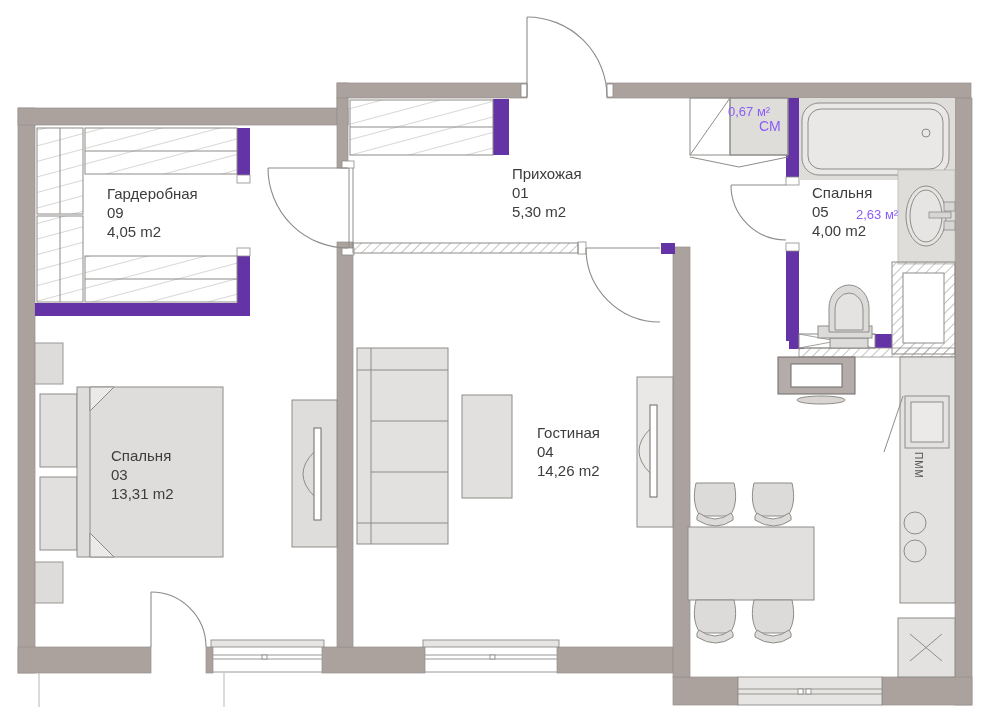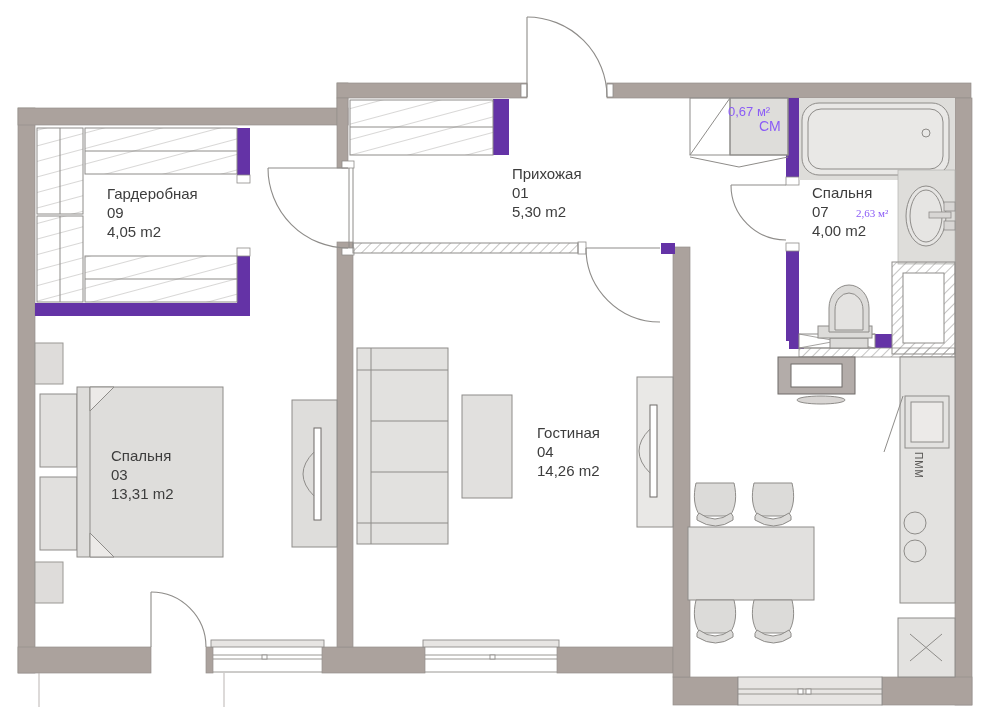--- a/index.html
+++ b/index.html
@@ -5,21 +5,21 @@
   html,body{margin:0;padding:0;background:#ffffff;}
   #stage{
     position:relative;width:990px;height:726px;background:#ffffff;overflow:hidden;
     font-family:"Liberation Sans","DejaVu Sans",sans-serif;color:#3d3d3d;
   }
   #plan-svg{position:absolute;left:0;top:0;}
   .room-label{position:absolute;font-size:15px;line-height:19px;color:#3d3d3d;white-space:nowrap;}
   .annot{position:absolute;color:#8b5cf6;white-space:nowrap;}
   .annot-sm-area{left:728px;top:104px;font-size:13px;}
   .annot-sm{left:759px;top:118px;font-size:14px;}
-  .annot-bath{left:856px;top:207px;font-size:11px;font-family:Liberation Serif, serif;}
+  .annot-bath{left:856px;top:207px;font-size:13px;}
   .annot-pmm{left:924px;top:452px;font-size:10px;letter-spacing:1px;color:#5a5856;
     transform:rotate(90deg);transform-origin:left top;}
 </style>
 </head>
 <body>
 
 <div id="stage">
 
 <svg id="plan-svg" width="990" height="726" viewBox="0 0 990 726">
   <defs>
@@ -263,21 +263,21 @@
 
   <div class="room-label" style="left:512px;top:164px">
     <div>Прихожая</div>
     <div>01</div>
     <div>5,30 m2</div>
   </div>
 
 
   <div class="room-label" style="left:812px;top:183px">
     <div>Спальня</div>
-    <div>07</div>
+    <div>05</div>
     <div>4,00 m2</div>
   </div>
 
   <div class="room-label" style="left:111px;top:446px">
     <div>Спальня</div>
     <div>03</div>
     <div>13,31 m2</div>
   </div>
 
   <div class="room-label" style="left:537px;top:423px">

